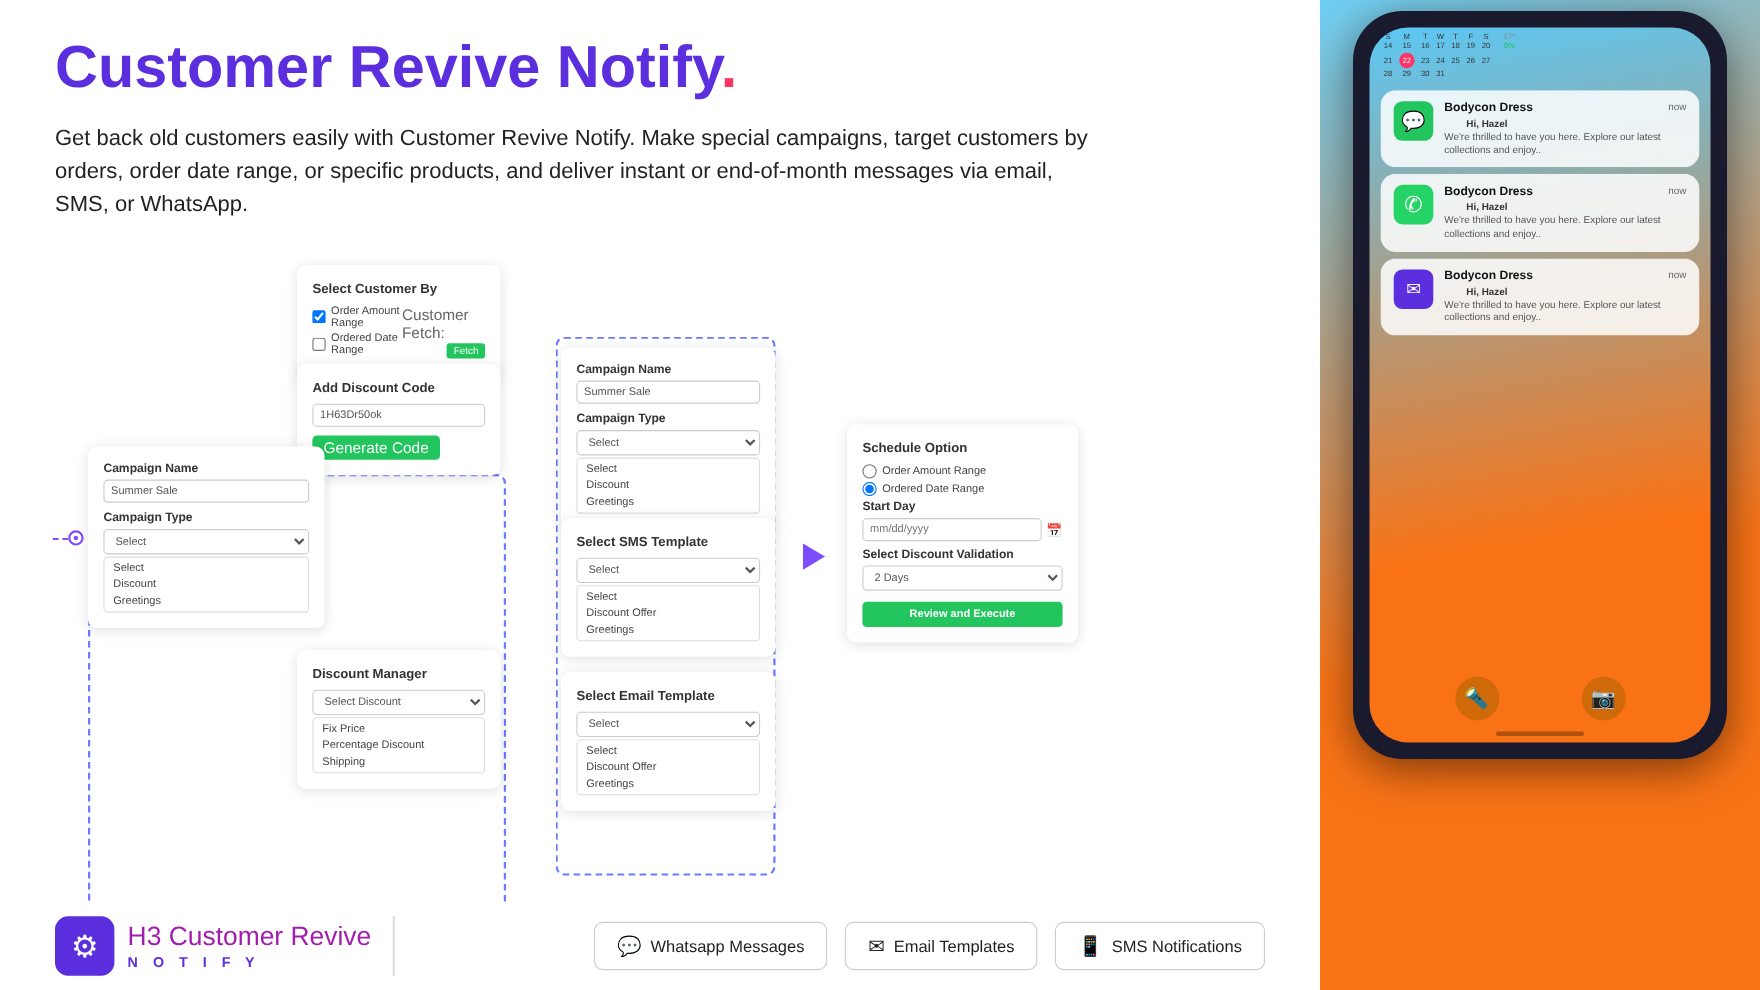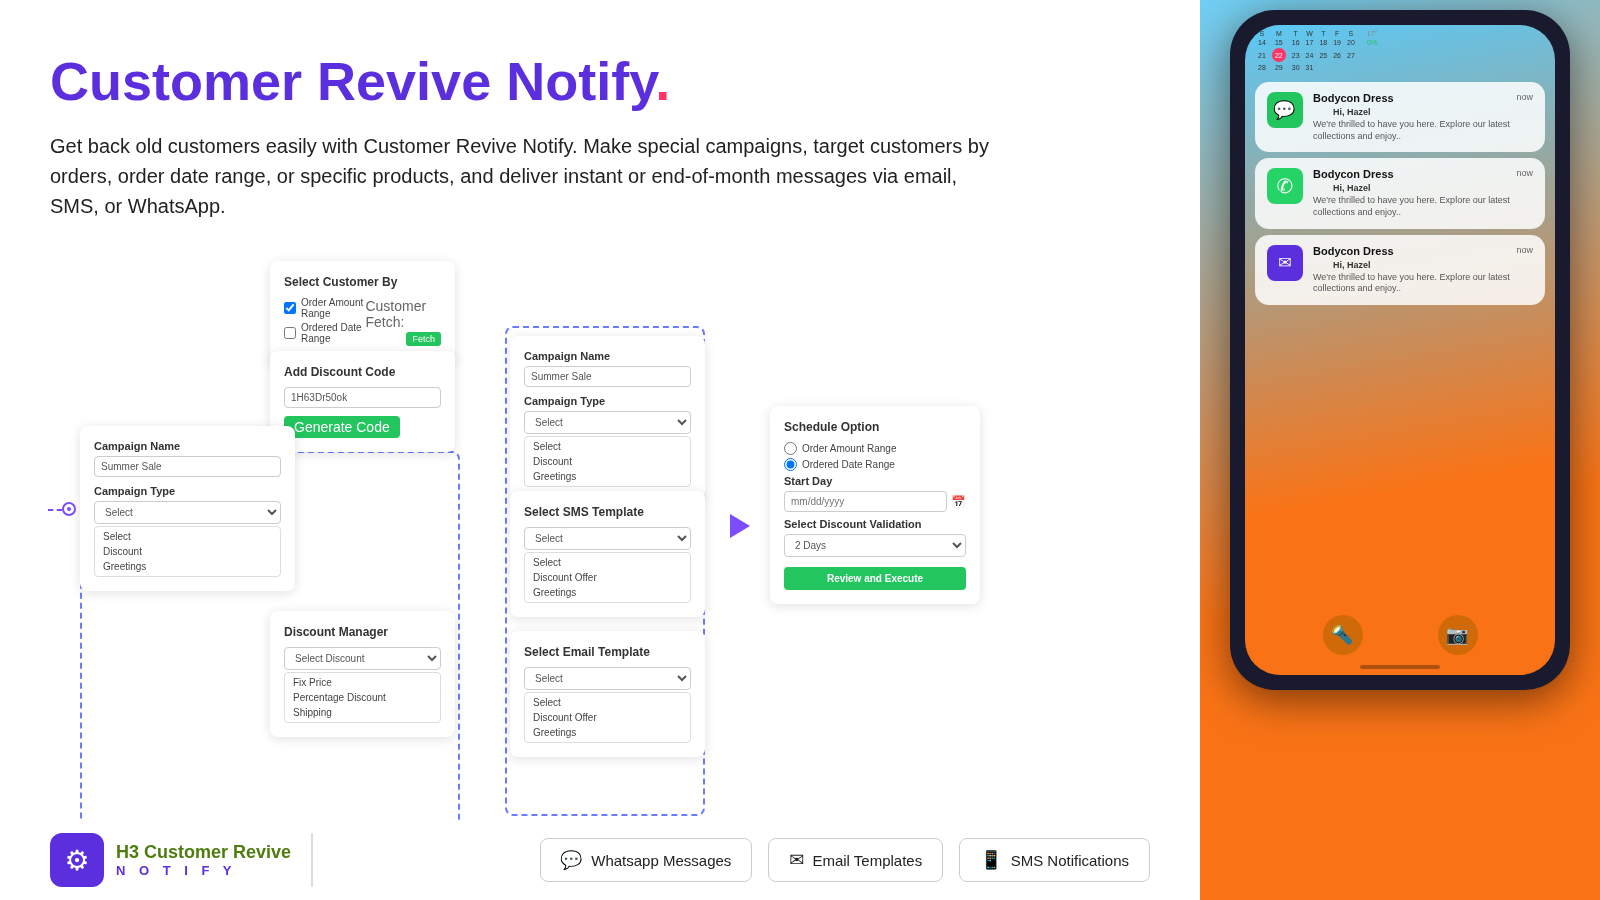--- a/index.html
+++ b/index.html
@@ -14,21 +14,21 @@
 
     .main-container {
       display: flex;
       width: 1600px;
       height: 900px;
       position: relative;
     }
 
     .left-content {
       flex: 1;
-      padding: 52px 50px 30px 50px;
+      padding: 32px 50px 30px 50px;
       position: relative;
     }
 
     .app-title {
       font-size: 54px;
       font-weight: 900;
       color: #5B2EDE;
       line-height: 1.1;
       margin-bottom: 20px;
     }
@@ -349,23 +349,23 @@
       font-size: 28px;
       color: #fff;
     }
 
     .logo-text {
       display: flex;
       flex-direction: column;
     }
 
     .logo-text .main-name {
-      font-size: 18px;
-      font-weight: 700;
-      color: #4d7c0f;
+      font-size: 24px;
+      font-weight: 400;
+      color: #a21caf;
       line-height: 1.2;
     }
 
     .logo-text .sub-name {
       font-size: 13px;
       letter-spacing: 5px;
       color: #5B2EDE;
       font-weight: 600;
     }
 

